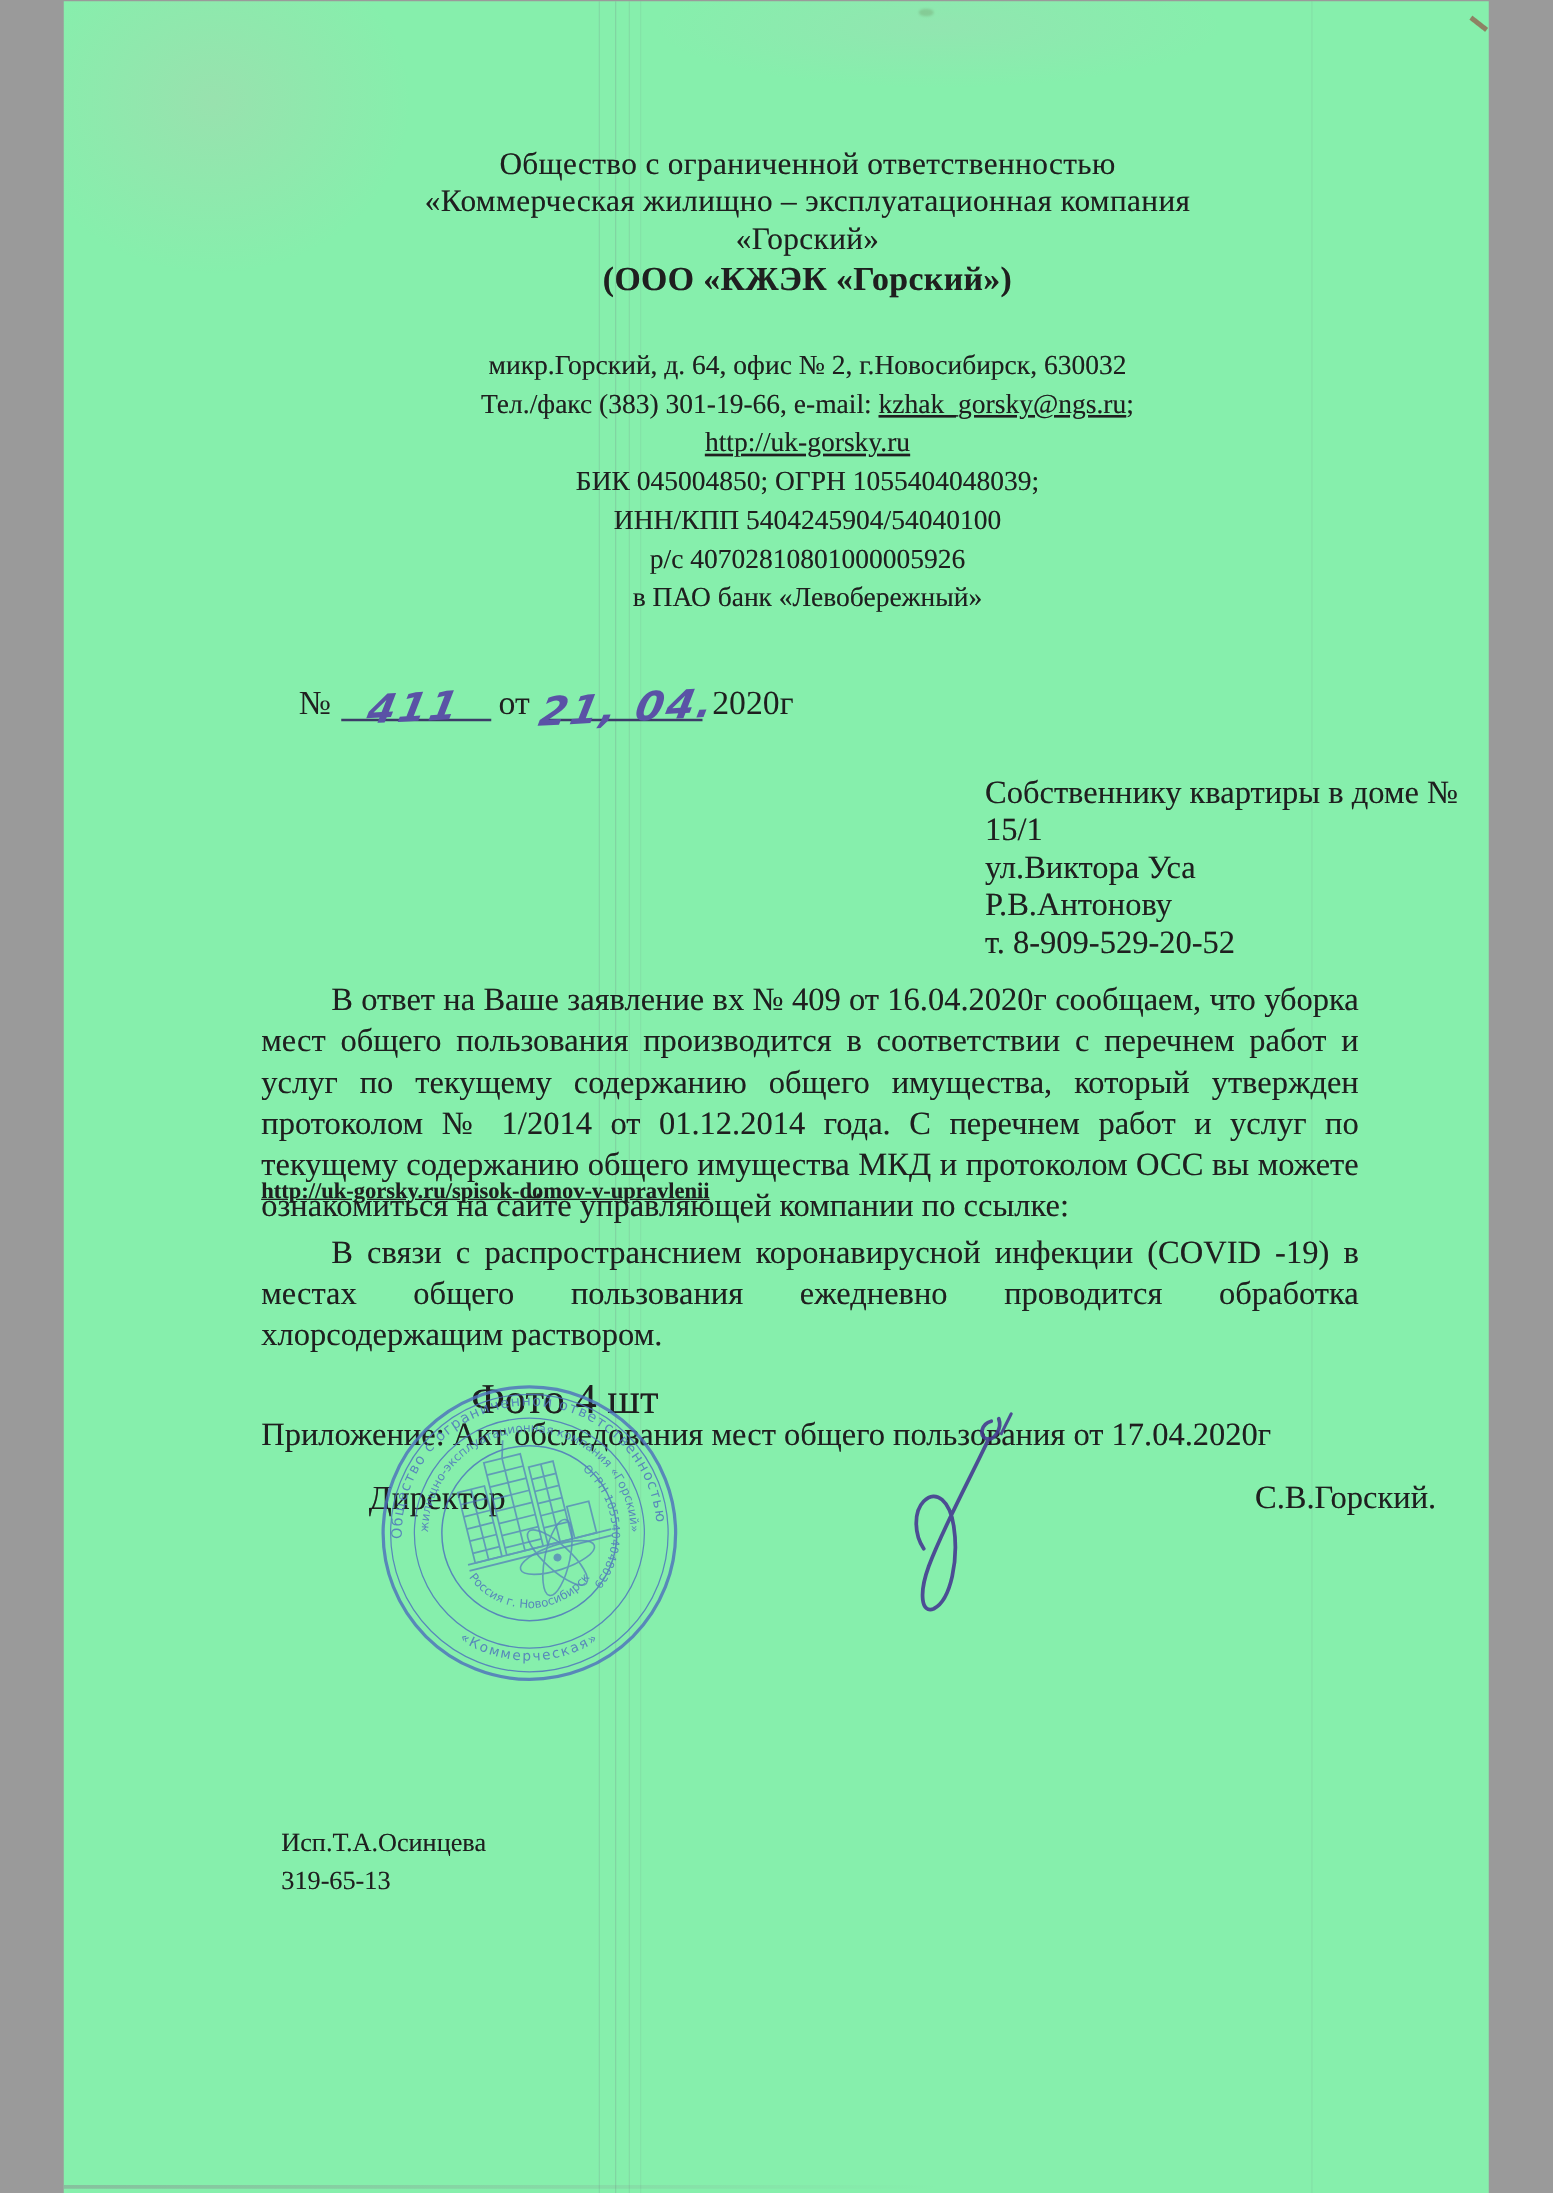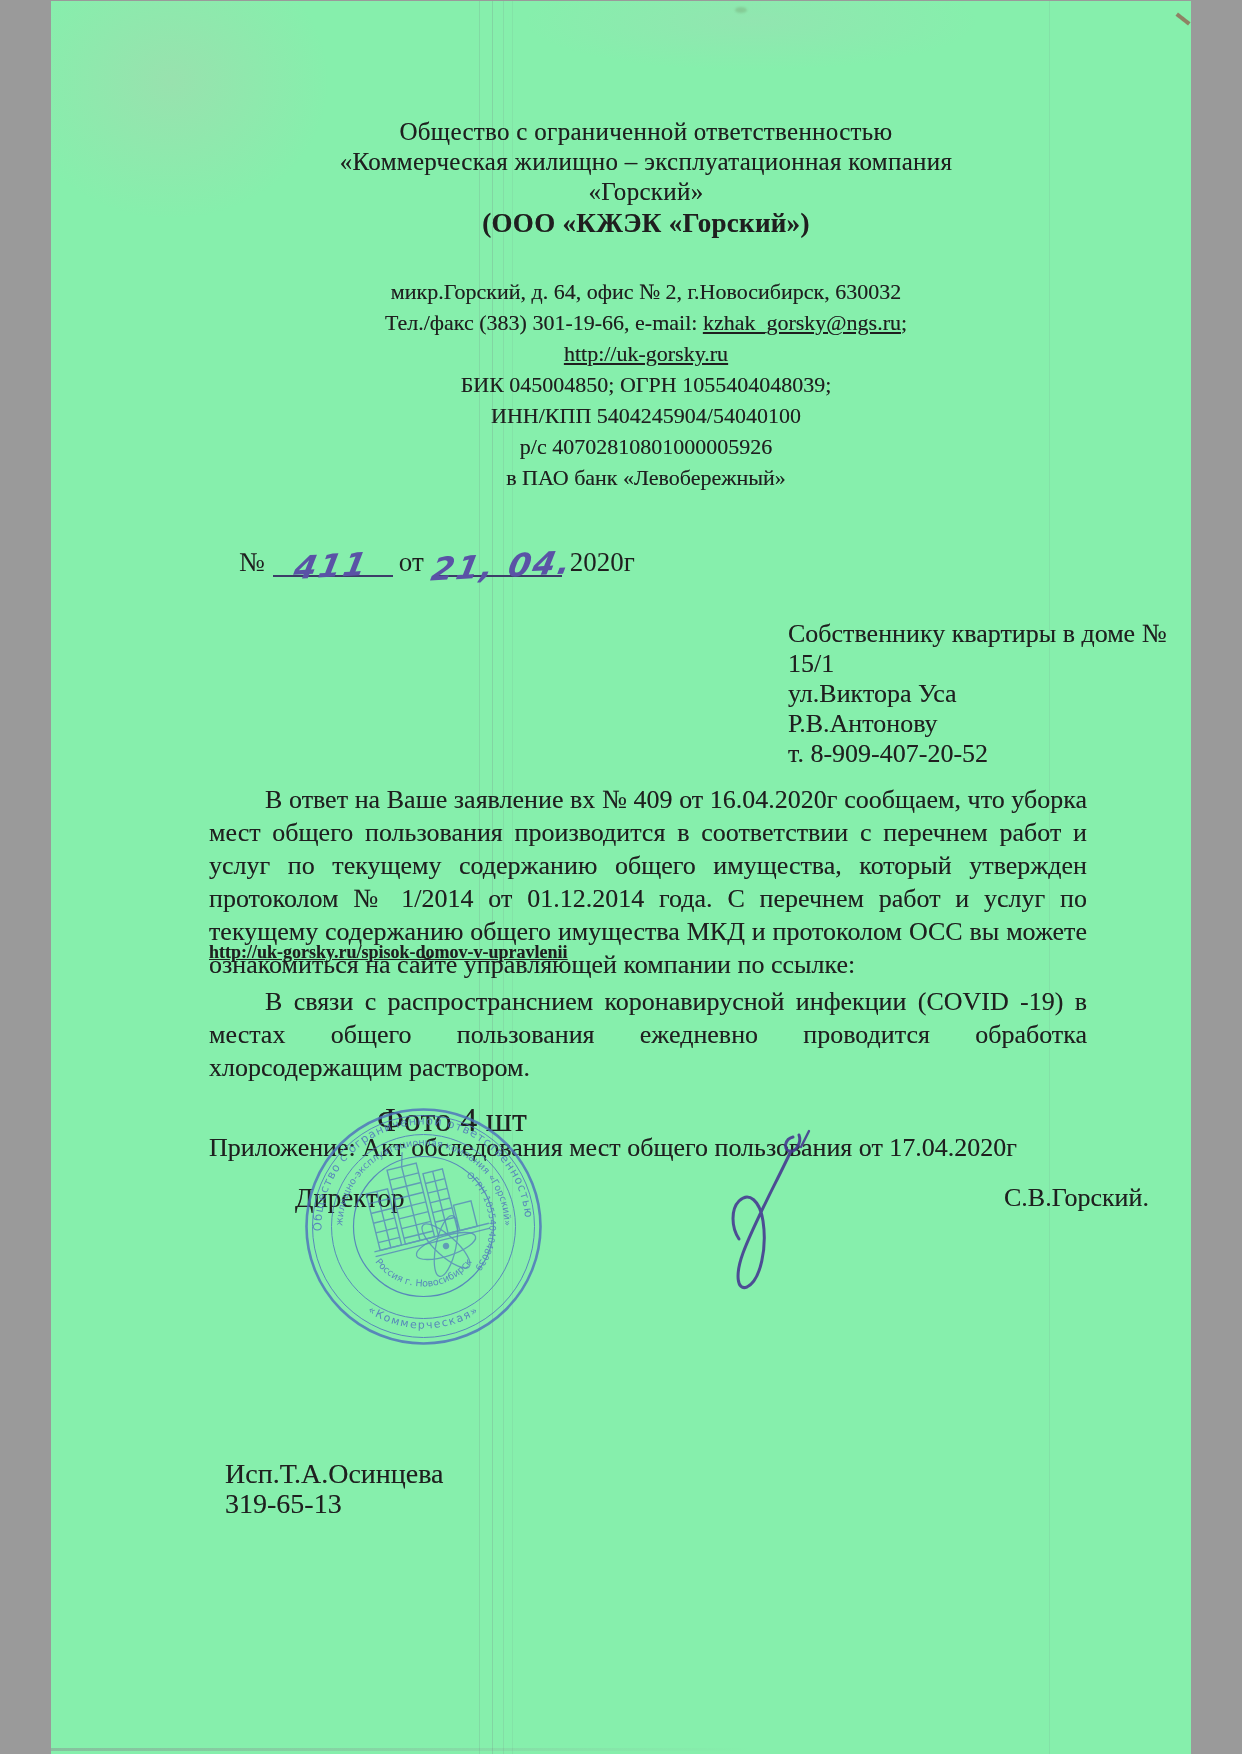--- a/index.html
+++ b/index.html
@@ -31,21 +31,21 @@
   #p1{top:782px;}
   #p2{top:984px;}
   .doclink{position:absolute;left:158px;top:941px;font-size:18px;font-weight:bold;
     text-decoration:underline;text-shadow:0 0 .4px rgba(20,20,20,.4);}
   .attach1{position:absolute;left:158px;top:1132px;font-size:26px;text-shadow:0 0 .4px rgba(20,20,20,.4);}
   .attach2{position:absolute;left:326px;top:1100px;font-size:34px;text-shadow:0 0 .4px rgba(20,20,20,.4);}
   .role{position:absolute;left:244px;top:1182px;font-size:27px;text-shadow:0 0 .4px rgba(20,20,20,.4);}
   .sig-name{position:absolute;left:953px;top:1182px;font-size:26px;text-shadow:0 0 .4px rgba(20,20,20,.4);}
   .signature-svg{position:absolute;left:652px;top:1128px;width:130px;height:170px;}
   .stamp-svg{position:absolute;left:250px;top:1103px;width:245px;height:245px;opacity:.82;}
-  .footer{position:absolute;left:174px;top:1458px;font-size:28px;line-height:30px;
+  .footer{position:absolute;left:174px;top:1458px;font-size:21px;line-height:30px;
     text-shadow:0 0 .4px rgba(20,20,20,.4);}
 </style>
 </head>
 <body>
 
 <div class="page">
 
   <div class="artifact" style="left:-40px;top:-60px;width:320px;height:280px;background:radial-gradient(ellipse at center,rgba(226,172,182,.20),rgba(226,172,182,0) 70%);"></div>
   <div class="artifact" style="left:470px;top:-30px;width:460px;height:100px;background:radial-gradient(ellipse at center,rgba(200,186,196,.18),rgba(200,186,196,0) 70%);"></div>
   <div class="artifact" style="left:684px;top:6px;width:12px;height:6px;background:rgba(120,170,120,.45);filter:blur(1px);border-radius:50%;"></div>
@@ -76,21 +76,21 @@
   </div>
 
   <div class="ref-line">
     <span>№</span><span class="hw-slot slot1"><span class="hw">411</span></span><span>от</span><span class="hw-slot slot2"><span class="hw">21, 04.</span></span><span>2020г</span>
   </div>
 
   <div class="recipient">
     <div>Собственнику квартиры в доме № 15/1</div>
     <div>ул.Виктора Уса</div>
     <div>Р.В.Антонову</div>
-    <div>т. 8-909-407-20-52</div>
+    <div>т. 8-909-529-20-52</div>
   </div>
 
   <p class="para" id="p1">В ответ на Ваше заявление вх № 409 от 16.04.2020г сообщаем, что уборка мест общего пользования производится в соответствии с перечнем работ и услуг по текущему содержанию общего имущества, который утвержден протоколом № 1/2014 от 01.12.2014 года. С перечнем работ и услуг по текущему содержанию общего имущества МКД и протоколом ОСС вы можете ознакомиться на сайте управляющей компании по ссылке:</p>
   <div class="doclink">http://uk-gorsky.ru/spisok-domov-v-upravlenii</div>
   <p class="para" id="p2">В связи с распространснием коронавирусной инфекции (COVID -19) в местах общего пользования ежедневно проводится обработка хлорсодержащим раствором.</p>
   <div class="attach1">Приложение: Акт обследования мест общего пользования от 17.04.2020г</div>
   <div class="attach2">Фото 4 шт</div>
 
   <div class="role">Директор</div>
   <div class="sig-name">С.В.Горский.</div>

